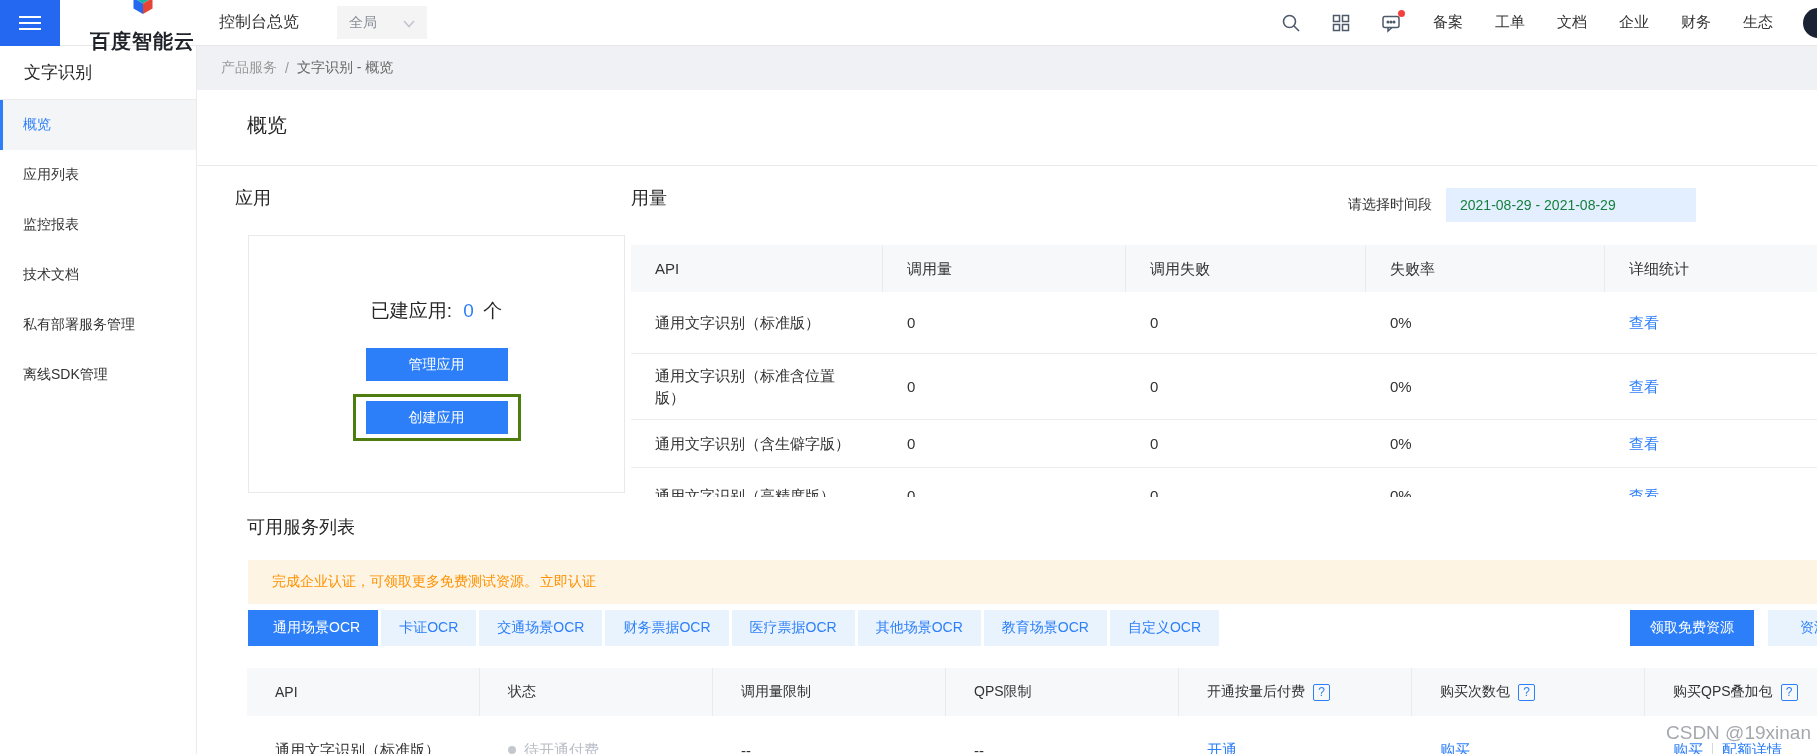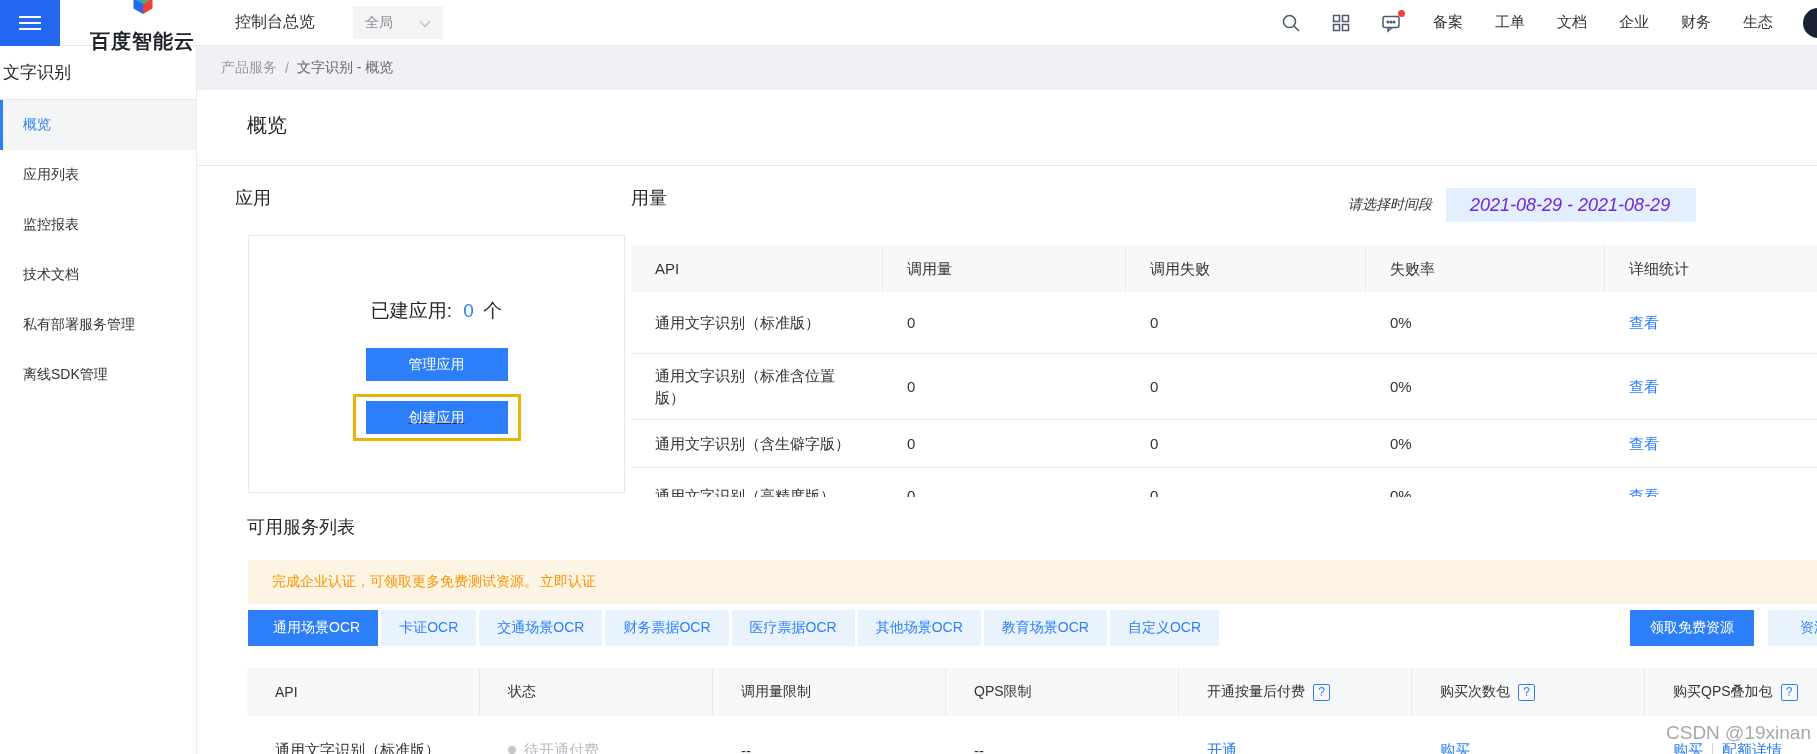--- a/index.html
+++ b/index.html
@@ -16,34 +16,34 @@
   .topnav {
     position: absolute; left:0; top:0; width:1817px; height:46px;
     background:#fff; border-bottom:1px solid #e8e8e8;
     display:flex; align-items:center; z-index:30;
   }
   .hamburger { width:60px; height:46px; background:#2468f2; display:flex; flex-direction:column;
     justify-content:center; align-items:center; gap:4px; cursor:pointer; flex:0 0 auto; }
   .hamburger i { display:block; width:22px; height:2px; background:#fff; }
   .brand { display:flex; align-items:center; margin-left:30px; gap:8px;flex-direction:column; }
   .brand-text { font-size:20px; font-weight:bold; color:#1f2329; letter-spacing:1px; }
-  .console-link { margin-left:40px; font-size:16px; color:#333; cursor:pointer; }
+  .console-link { margin-left:24px; font-size:16px; color:#333; cursor:pointer; }
   .region-chip { margin-left:38px; height:33px; background:#f4f4f5; display:flex; align-items:center;
     padding:0 12px; gap:26px; font-size:14px; color:#8a8f99; cursor:pointer; }
   .nav-spacer { flex:1; }
   .nav-icon { margin-left:30px; width:20px; height:20px; position:relative; cursor:pointer; flex:0 0 auto; }
   .nav-icon svg { width:20px; height:20px; display:block; }
   .red-dot { position:absolute; top:-3px; right:-4px; width:7px; height:7px; border-radius:50%; background:#f53f3f; }
   .nav-text { margin-left:32px; font-size:15px; color:#333; cursor:pointer; white-space:nowrap; }
   .avatar { margin-left:30px; margin-right:-16px; width:30px; height:30px; border-radius:50%;
     background:#1b2233; flex:0 0 auto; cursor:pointer; }
   
   .sidebar { position:absolute; left:0; top:46px; width:197px; bottom:0; background:#fff;
     border-right:1px solid #ebebeb; z-index:20; }
-  .sidebar-title { height:54px; display:flex; align-items:center; padding-left:3px;
+  .sidebar-title { height:54px; display:flex; align-items:center; padding-left:24px;
     font-size:17px; color:#262626; border-bottom:1px solid #ebebeb; }
   .side-item { height:50px; display:flex; align-items:center; padding-left:20px;
     font-size:14px; color:#333; cursor:pointer; border-left:3px solid transparent; }
   .side-item.active { background:#f4f5f7; border-left:3px solid #2d7ff9; color:#2d7ff9; }
   
   .breadcrumb-bar { position:absolute; left:197px; top:46px; right:0; height:44px; background:#eff1f4;
     display:flex; align-items:center; padding-left:24px; font-size:14px; z-index:10; }
   .bc-parent { color:#999; cursor:pointer; }
   .bc-sep { color:#999; margin:0 8px; }
   .bc-current { color:#666; }
@@ -57,26 +57,26 @@
   .h-services { left:50px; top:425px; }
   
   .app-box { position:absolute; left:51px; top:145px; width:377px; height:258px;
     border:1px solid #e9e9e9; display:flex; flex-direction:column; align-items:center; padding-top:62px; }
   .created-line { font-size:19px; color:#262626; margin-bottom:24px; }
   .created-count { color:#2d7ff9; margin:0 4px 0 6px; }
   .btn-blue { width:142px; height:33px; background:#2d7ff9; color:#fff; font-size:14px; border:none;
     display:flex; align-items:center; justify-content:center; cursor:pointer;
     font-family:"Liberation Sans","DejaVu Sans",sans-serif; }
   .manage-btn { margin-bottom:13px; }
-  .red-annotation { border:3px solid #eab308; padding:4px 10px;text-decoration:underline; }
-  
-  .period-row { position:absolute; left:1151px; top:98px; display:flex; align-items:center;font-style:italic; }
+  .red-annotation { border:3px solid #4d7c0f; padding:4px 10px; }
+  
+  .period-row { position:absolute; left:1151px; top:98px; display:flex; align-items:center; }
   .period-label { font-size:14px; color:#333; margin-right:14px; white-space:nowrap; }
-  .period-chip { height:34px; background:#e3efff; color:#6d28d9; font-size:18px; display:flex;
-    align-items:center; padding:0 24px; white-space:nowrap; width:250px; cursor:pointer; }
+  .period-chip { height:34px; background:#e3efff; color:#15803d; font-size:14px; display:flex;
+    align-items:center; padding:0 14px; white-space:nowrap; width:250px; cursor:pointer; }
   .usage-table { position:absolute; left:434px; top:155px; width:1254px; height:252px; overflow:hidden; }
   .urow, .uhead { display:grid; grid-template-columns:252px 243px 240px 239px 280px; }
   .uhead { background:#f7f8fa; height:47px; }
   .uhead .ucell { border-right:1px solid #e8eaee; color:#333; }
   .uhead .ucell:last-child { border-right:none; }
   .ucell { display:flex; align-items:center; padding:0 24px; font-size:15px; color:#333; line-height:1.45; }
   .urow { border-bottom:1px solid #ececec; }
   .urow.r1 { height:62px; } .urow.r2 { height:66px; } .urow.r3 { height:48px; } .urow.r4 { height:55px; border-bottom:none; }
   .link { color:#2d7ff9; cursor:pointer; }
   

